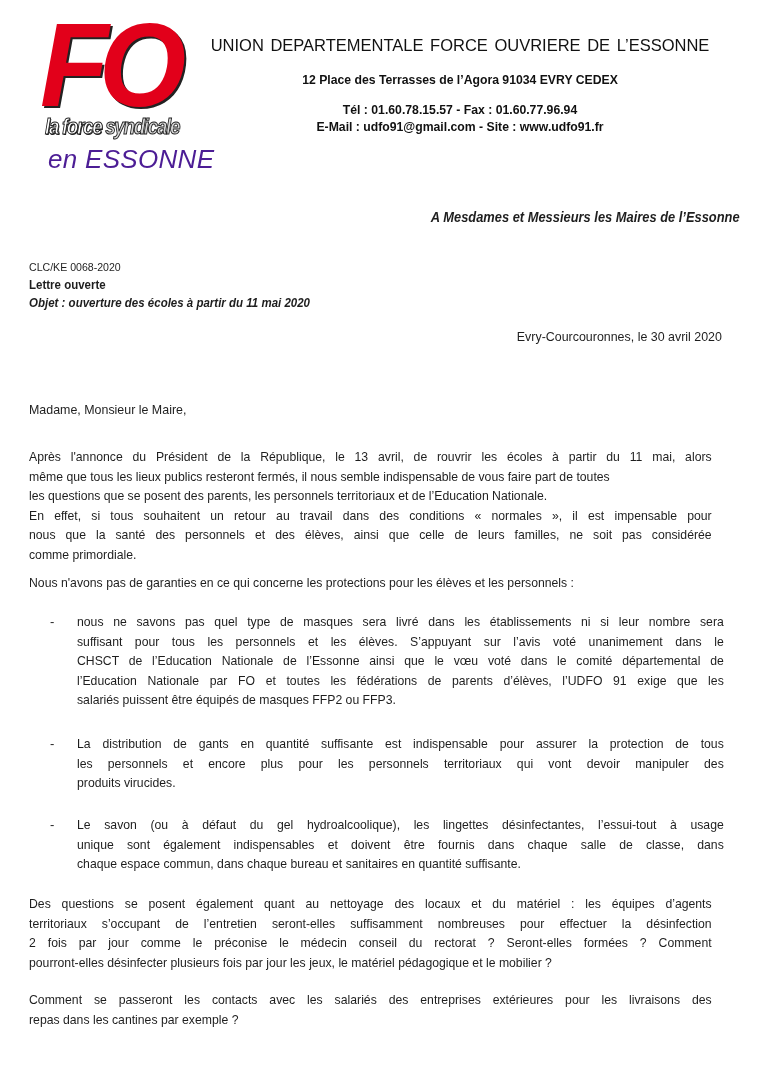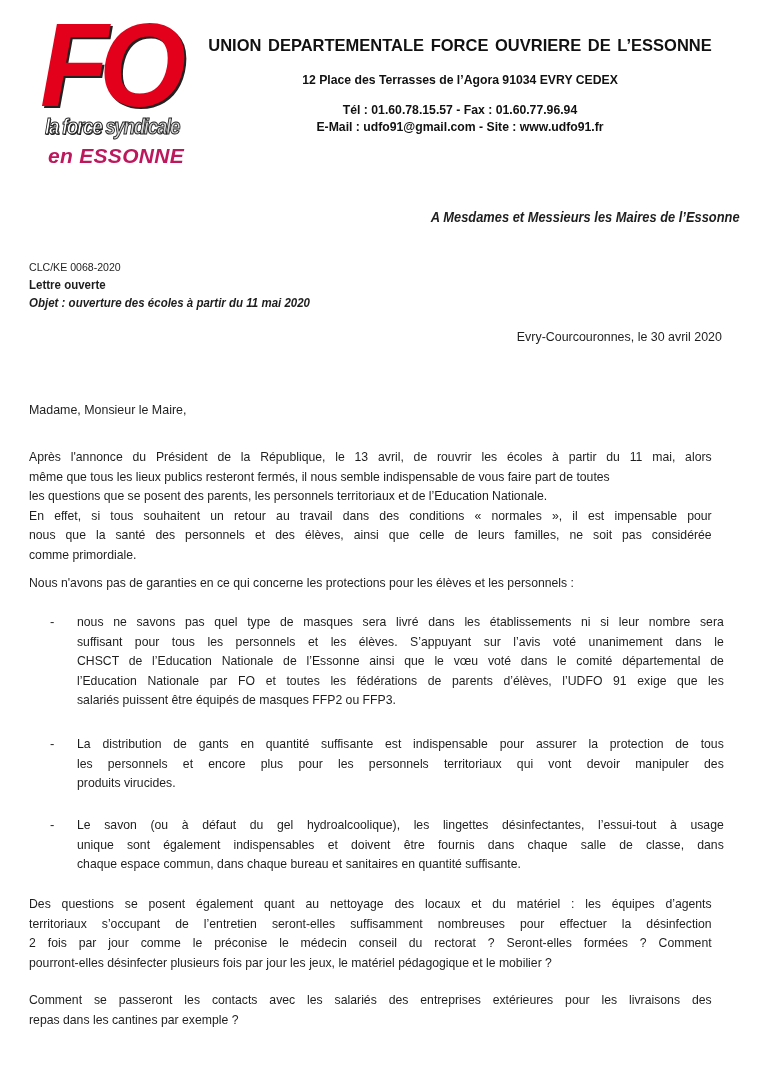--- a/index.html
+++ b/index.html
@@ -3,23 +3,23 @@
 <meta charset="utf-8">
 <style>
   html, body { margin: 0; padding: 0; background: #ffffff; }
   body { width: 768px; height: 1074px; position: relative; overflow: hidden; color: #1a1a1a; }
   .logo { position: absolute; left: 34px; top: 14px; width: 155px; height: 160px; }
   .logo .fo { position: absolute; left: 6px; top: -8px; font-family: "Liberation Sans", sans-serif; font-weight: bold; font-style: italic; font-size: 118px; color: #e2001a; letter-spacing: -10px; line-height: 1; transform: scaleX(0.95); transform-origin: left top; text-shadow: 2px 2px 0 #222; }
   .logo .tag { position: absolute; left: 11px; top: 100px; font-family: "Liberation Sans", sans-serif; font-weight: bold; font-style: italic; font-size: 22px; letter-spacing: -1.6px; color: #fff; white-space: nowrap; transform: scaleX(0.86); transform-origin: left top; }
   .logo .tag span { -webkit-text-stroke: 1px #222; }
   .logo .tag .w1 { color: #ffffff; text-shadow: 1px 1px 0 #222; }
   .logo .tag .w3 { color: #d8d8d8; }
-  .logo .ess { position: absolute; left: 14px; top: 130px; font-family: "Liberation Sans", sans-serif; font-weight: bold; font-style: italic; font-size: 21px; color: #be185d; white-space: nowrap; letter-spacing: 0.3px; }
+  .logo .ess { position: absolute; left: 14px; top: 130px; font-family: "Liberation Sans", sans-serif; font-weight: normal; font-style: italic; font-size: 26px; color: #4c1d95; white-space: nowrap; letter-spacing: 0.3px; }
   .hdr { position: absolute; left: 200px; width: 520px; text-align: center; font-family: "Liberation Sans", sans-serif; color: #111; white-space: nowrap; }
-  .hdr.title { top: 36px; font-size: 16.5px; font-weight: bold; word-spacing: 2px; }
+  .hdr.title { top: 36px; font-size: 16.5px; font-weight: normal; word-spacing: 2px; }
   .hdr.addr { top: 72px; font-size: 13px; font-weight: bold; transform: scaleX(0.94); }
   .hdr.tel { top: 102px; font-size: 13px; font-weight: bold; transform: scaleX(0.94); }
   .hdr.mail { top: 119px; font-size: 13px; font-weight: bold; transform: scaleX(0.94); }
   .t { position: absolute; font-family: "Liberation Sans", sans-serif; font-size: 13.2px; line-height: 20px; color: #1e1e1e; transform: scaleX(0.92); transform-origin: left top; white-space: nowrap; }
   .recipient { right: 28px; top: 207px; font-weight: bold; font-style: italic; font-size: 14px; transform-origin: right top; }
   .ref { left: 29px; top: 257px; font-size: 11.5px; }
   .kind { left: 29px; top: 275px; font-weight: bold; font-size: 12.5px; }
   .obj { left: 29px; top: 293px; font-weight: bold; font-style: italic; font-size: 12.5px; }
   .place { right: 46px; top: 327px; font-size: 13.5px; transform-origin: right top; }
   .salut { left: 29px; top: 400px; font-size: 13.5px; }

